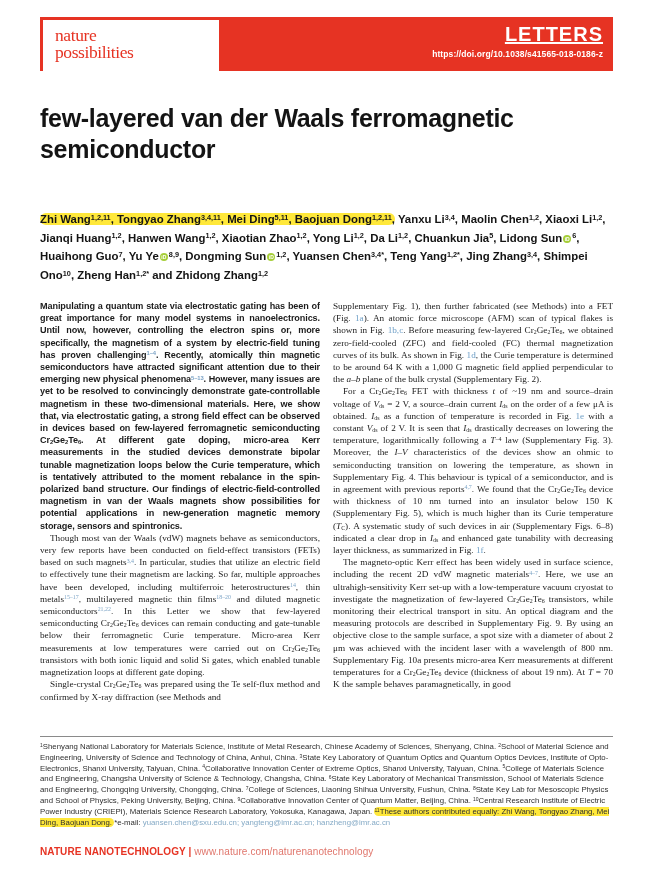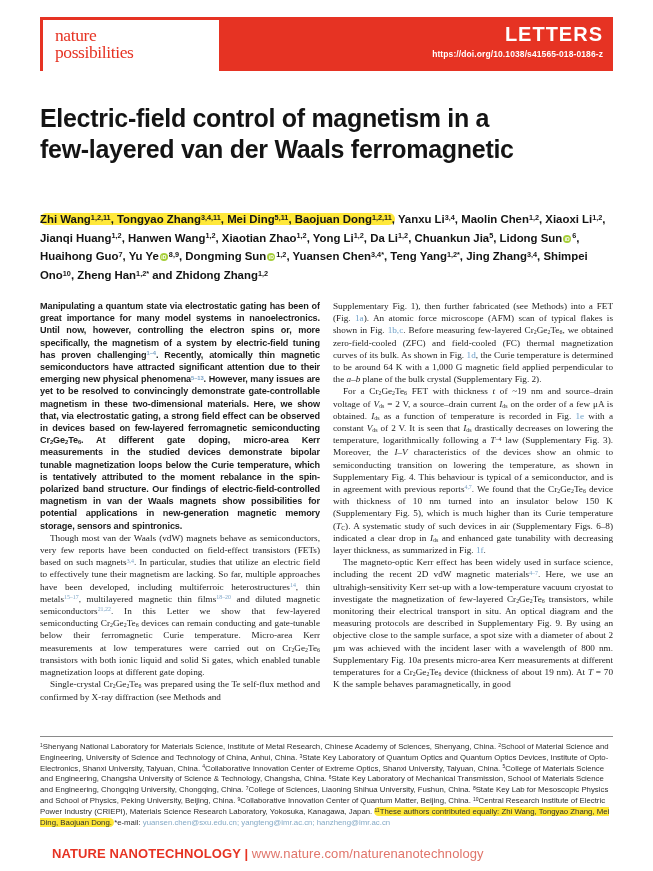--- a/index.html
+++ b/index.html
@@ -2,21 +2,21 @@
 <html><head>
 <meta charset="utf-8">
 <style>
   html,body{margin:0;padding:0;background:#ffffff;}
   body{width:653px;height:871px;position:relative;font-family:"Liberation Sans",sans-serif;color:#1a1a1a;overflow:hidden;}
 
   
   .banner{position:absolute;left:40px;top:17px;width:573px;height:54px;background:#e63323;}
   .logo-box{position:absolute;left:3px;top:3px;width:176px;height:52px;background:#ffffff;}
   .logo-text{position:absolute;left:12px;top:7px;font-family:"Liberation Serif",serif;color:#e63323;font-size:17.5px;line-height:17px;letter-spacing:-0.4px;}
-  .letters{position:absolute;right:10px;top:6px;color:#ffffff;font-size:20px;font-weight:bold;letter-spacing:1px;}
+  .letters{position:absolute;right:10px;top:6px;color:#ffffff;font-size:20px;font-weight:bold;letter-spacing:1px;text-decoration:underline;}
   .doi{position:absolute;right:10px;top:32px;color:#ffffff;font-size:8.5px;font-weight:bold;letter-spacing:0.1px;}
 
   
   .title{position:absolute;left:40px;top:103px;width:540px;font-size:25px;font-weight:bold;color:#141414;line-height:31px;letter-spacing:-0.3px;}
   .authors{position:absolute;left:40px;top:210px;width:573px;font-size:11.4px;font-weight:bold;color:#141414;line-height:18.6px;text-align:left;}
   .hl{background:#ffe83a;border-radius:6px;}
 
   
   .col{position:absolute;top:300px;width:280px;height:434px;overflow:hidden;font-family:"Liberation Serif",serif;font-size:9.2px;line-height:12.2px;text-align:justify;color:#1c1c1c;}
   .col-left{left:40px;}
@@ -30,42 +30,42 @@
   sup.cite{color:#7ba3c6;}
   .flink{color:#6d9ec6;}
   .orcid{display:inline-block;width:8px;height:8px;background:#a6ce39;border-radius:50%;color:#ffffff;font-size:5px;line-height:8px;text-align:center;font-family:"Liberation Sans",sans-serif;font-weight:bold;font-style:normal;vertical-align:1px;margin:0 1px;}
 
   
   .divider{position:absolute;left:40px;top:736px;width:573px;border-top:1px solid #8a8a8a;}
   .affil{position:absolute;left:40px;top:742px;width:573px;font-size:7.8px;line-height:10.8px;color:#2e2e2e;text-align:left;}
   .email{color:#85aac6;}
 
   
-  .footer{position:absolute;left:52px;top:846px;width:573px;font-size:13px;letter-spacing:0.1px;}
+  .footer{position:absolute;left:40px;top:846px;width:573px;font-size:10px;letter-spacing:0.1px;}
   .footer .journal{color:#e63323;font-weight:bold;}
   .footer .sep{color:#e63323;font-weight:bold;}
   .footer .url{color:#e0756b;}
 </style>
 </head>
 <body>
 
 <div class="banner">
   <div class="logo-box">
     <div class="logo-text">
       <div>nature</div>
       <div>possibilities</div>
     </div>
   </div>
   <div class="letters">LETTERS</div>
   <div class="doi">https://doi.org/10.1038/s41565-018-0186-z</div>
 </div>
 
 <div class="title">
-  <div>Electric-field control of magnetism in a</div>
   <div>few-layered van der Waals ferromagnetic</div>
+  <div>semiconductor</div>
 </div>
 
 <div class="authors"><span class="hl">Zhi Wang<sup>1,2,11</sup>, Tongyao Zhang<sup>3,4,11</sup>, Mei Ding<sup>5,11</sup>, Baojuan Dong<sup>1,2,11</sup>,</span><span> Yanxu Li<sup>3,4</sup>, Maolin Chen<sup>1,2</sup>, Xiaoxi Li<sup>1,2</sup>, Jianqi Huang<sup>1,2</sup>, Hanwen Wang<sup>1,2</sup>, Xiaotian Zhao<sup>1,2</sup>, Yong Li<sup>1,2</sup>, Da Li<sup>1,2</sup>, Chuankun Jia<sup>5</sup>, Lidong Sun<span class="orcid">iD</span><sup>6</sup>, Huaihong Guo<sup>7</sup>, Yu Ye<span class="orcid">iD</span><sup>8,9</sup>, Dongming Sun<span class="orcid">iD</span><sup>1,2</sup>, Yuansen Chen<sup>3,4*</sup>, Teng Yang<sup>1,2*</sup>, Jing Zhang<sup>3,4</sup>, Shimpei Ono<sup>10</sup>, Zheng Han<sup>1,2*</sup> and Zhidong Zhang<sup>1,2</sup></span></div>
 
 <div class="col col-left">
   <p class="abstract">Manipulating a quantum state via electrostatic gating has been of great importance for many model systems in nanoelectronics. Until now, however, controlling the electron spins or, more specifically, the magnetism of a system by electric-field tuning has proven challenging<sup class="cite">1–4</sup>. Recently, atomically thin magnetic semiconductors have attracted significant attention due to their emerging new physical phenomena<sup class="cite">5–13</sup>. However, many issues are yet to be resolved to convincingly demonstrate gate-controllable magnetism in these two-dimensional materials. Here, we show that, via electrostatic gating, a strong field effect can be observed in devices based on few-layered ferromagnetic semiconducting Cr<sub>2</sub>Ge<sub>2</sub>Te<sub>6</sub>. At different gate doping, micro-area Kerr measurements in the studied devices demonstrate bipolar tunable magnetization loops below the Curie temperature, which is tentatively attributed to the moment rebalance in the spin-polarized band structure. Our findings of electric-field-controlled magnetism in van der Waals magnets show possibilities for potential applications in new-generation magnetic memory storage, sensors and spintronics.</p>
   <p class="indent">Though most van der Waals (vdW) magnets behave as semiconductors, very few reports have been conducted on field-effect transistors (FETs) based on such magnets<sup class="cite">3,4</sup>. In particular, studies that utilize an electric field to effectively tune their magnetism are lacking. So far, multiple approaches have been developed, including multiferroic heterostructures<sup class="cite">14</sup>, thin metals<sup class="cite">15–17</sup>, multilayered magnetic thin films<sup class="cite">18–20</sup> and diluted magnetic semiconductors<sup class="cite">21,22</sup>. In this Letter we show that few-layered semiconducting Cr<sub>2</sub>Ge<sub>2</sub>Te<sub>6</sub> devices can remain conducting and gate-tunable below their ferromagnetic Curie temperature. Micro-area Kerr measurements at low temperatures were carried out on Cr<sub>2</sub>Ge<sub>2</sub>Te<sub>6</sub> transistors with both ionic liquid and solid Si gates, which enabled tunable magnetization loops at different gate doping.</p>
   <p class="indent">Single-crystal Cr<sub>2</sub>Ge<sub>2</sub>Te<sub>6</sub> was prepared using the Te self-flux method and confirmed by X-ray diffraction (see Methods and</p>
 </div>
 

